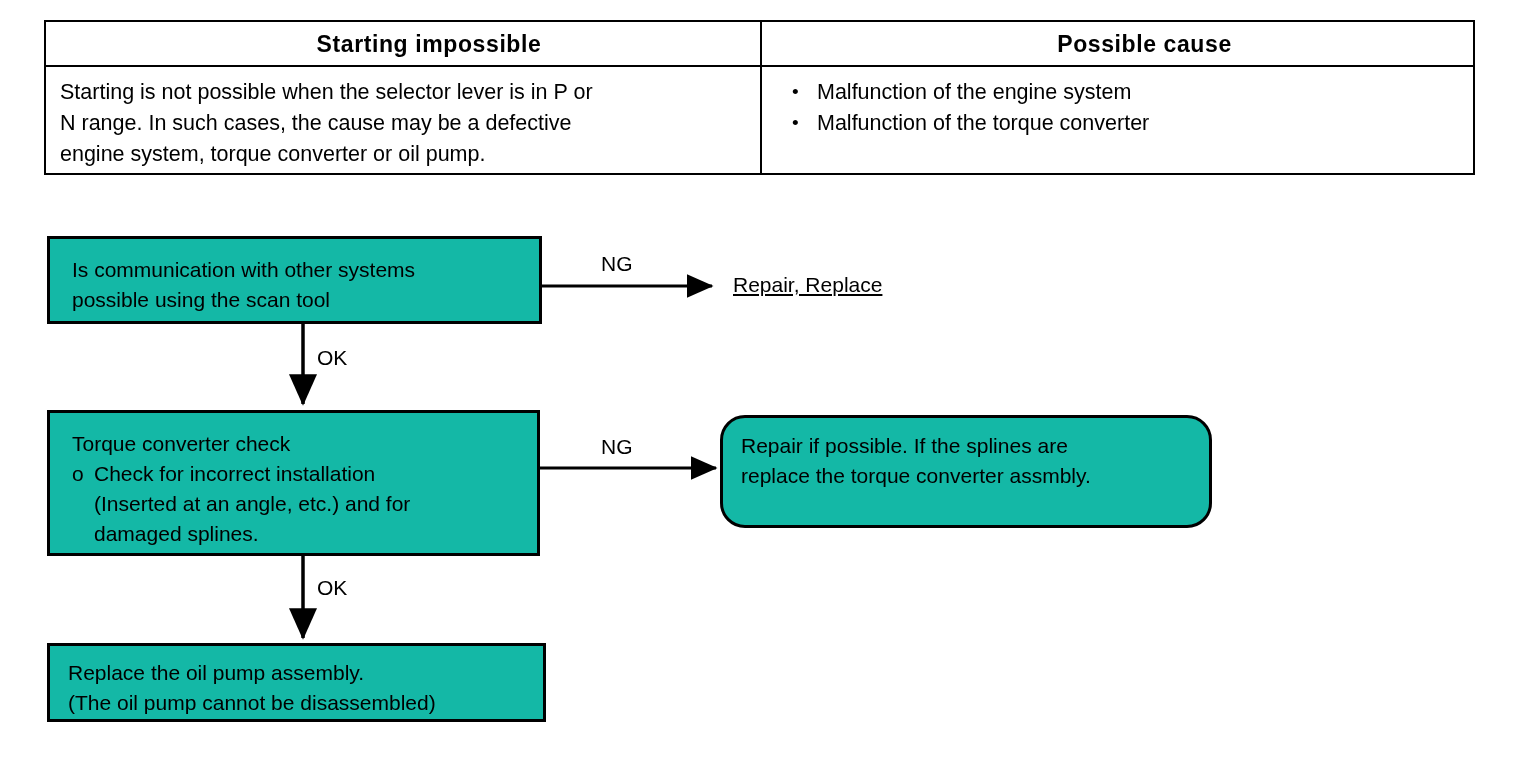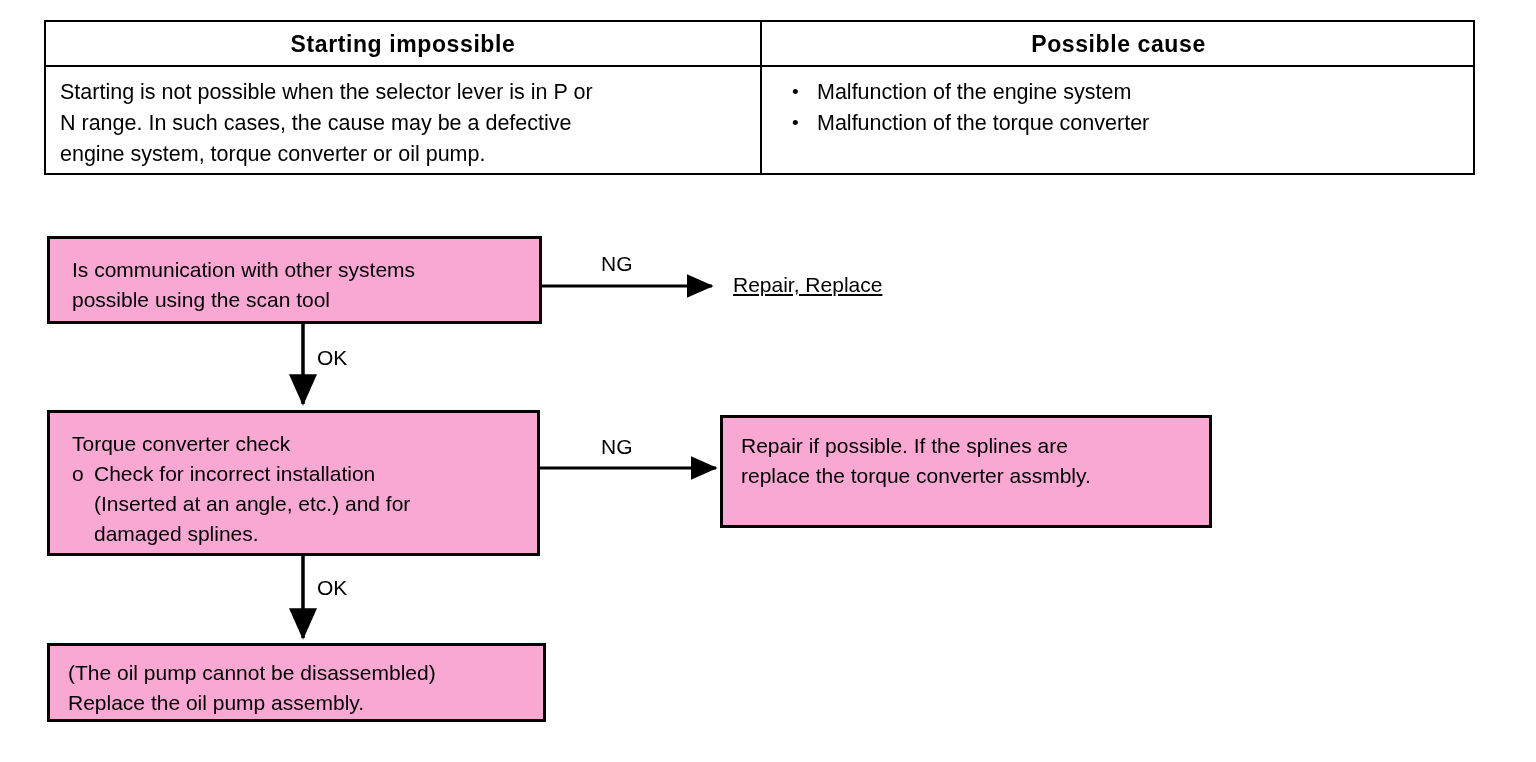--- a/index.html
+++ b/index.html
@@ -44,20 +44,21 @@
   }
   .sc-head-cell {
     position: absolute;
     top: 0;
     height: 45px;
     line-height: 45px;
     text-align: center;
     font-size: 23px;
     font-weight: bold;
     letter-spacing: 0.6px;
+    margin-left: 26px;
   }
   .sc-head-cell.left  { left: 0;     width: 714px; }
   .sc-head-cell.right { left: 716px; width: 713px; }
 
   .sc-body-cell {
     position: absolute;
     top: 45px;
     bottom: 0;
     box-sizing: border-box;
   }
@@ -84,31 +85,31 @@
     font-size: 19px;
   }
 
   
   .flow { position: absolute; left: 0; top: 0; width: 1536px; height: 762px; }
 
   .fbox {
     position: absolute;
     border: 3px solid #000;
     box-sizing: border-box;
-    background: #f9a8d4;
+    background: #14b8a6;
   }
   .fbox .line {
     font-size: 21px;
     line-height: 30px;
     white-space: pre;
   }
 
   #box-scan        { left: 47px;  top: 236px; width: 495px; height: 88px;  padding: 16px 0 0 22px; }
   #box-tc-check    { left: 47px;  top: 410px; width: 493px; height: 146px; padding: 16px 4px 0 22px; }
-  #box-repair-tc   { left: 720px; top: 415px; width: 492px; height: 113px; padding: 13px 0 0 18px; }
+  #box-repair-tc   { left: 720px; top: 415px; width: 492px; height: 113px; padding: 13px 0 0 18px; border-radius: 25px; }
   #box-oil-pump    { left: 47px;  top: 643px; width: 499px; height: 79px;  padding: 12px 0 0 18px; }
 
   .bullet-o {
     display: inline-block;
     width: 22px;
   }
   .hang { padding-left: 22px; }
 
   
   .edge-label {
@@ -193,22 +194,22 @@
     <div class="line hang">(Inserted at an angle, etc.) and for</div>
     <div class="line hang">damaged splines.</div>
   </div>
 
   <div class="fbox" id="box-repair-tc">
     <div class="line">Repair if possible. If the splines are</div>
     <div class="line">replace the torque converter assmbly.</div>
   </div>
 
   <div class="fbox" id="box-oil-pump">
+    <div class="line">Replace the oil pump assembly.</div>
     <div class="line">(The oil pump cannot be disassembled)</div>
-    <div class="line">Replace the oil pump assembly.</div>
   </div>
 
   <div class="edge-label" id="label-ng-1">NG</div>
   <div class="edge-label" id="label-ok-1">OK</div>
   <div class="edge-label" id="label-ng-2">NG</div>
   <div class="edge-label" id="label-ok-2">OK</div>
 
 </div>
 
 </body></html>

